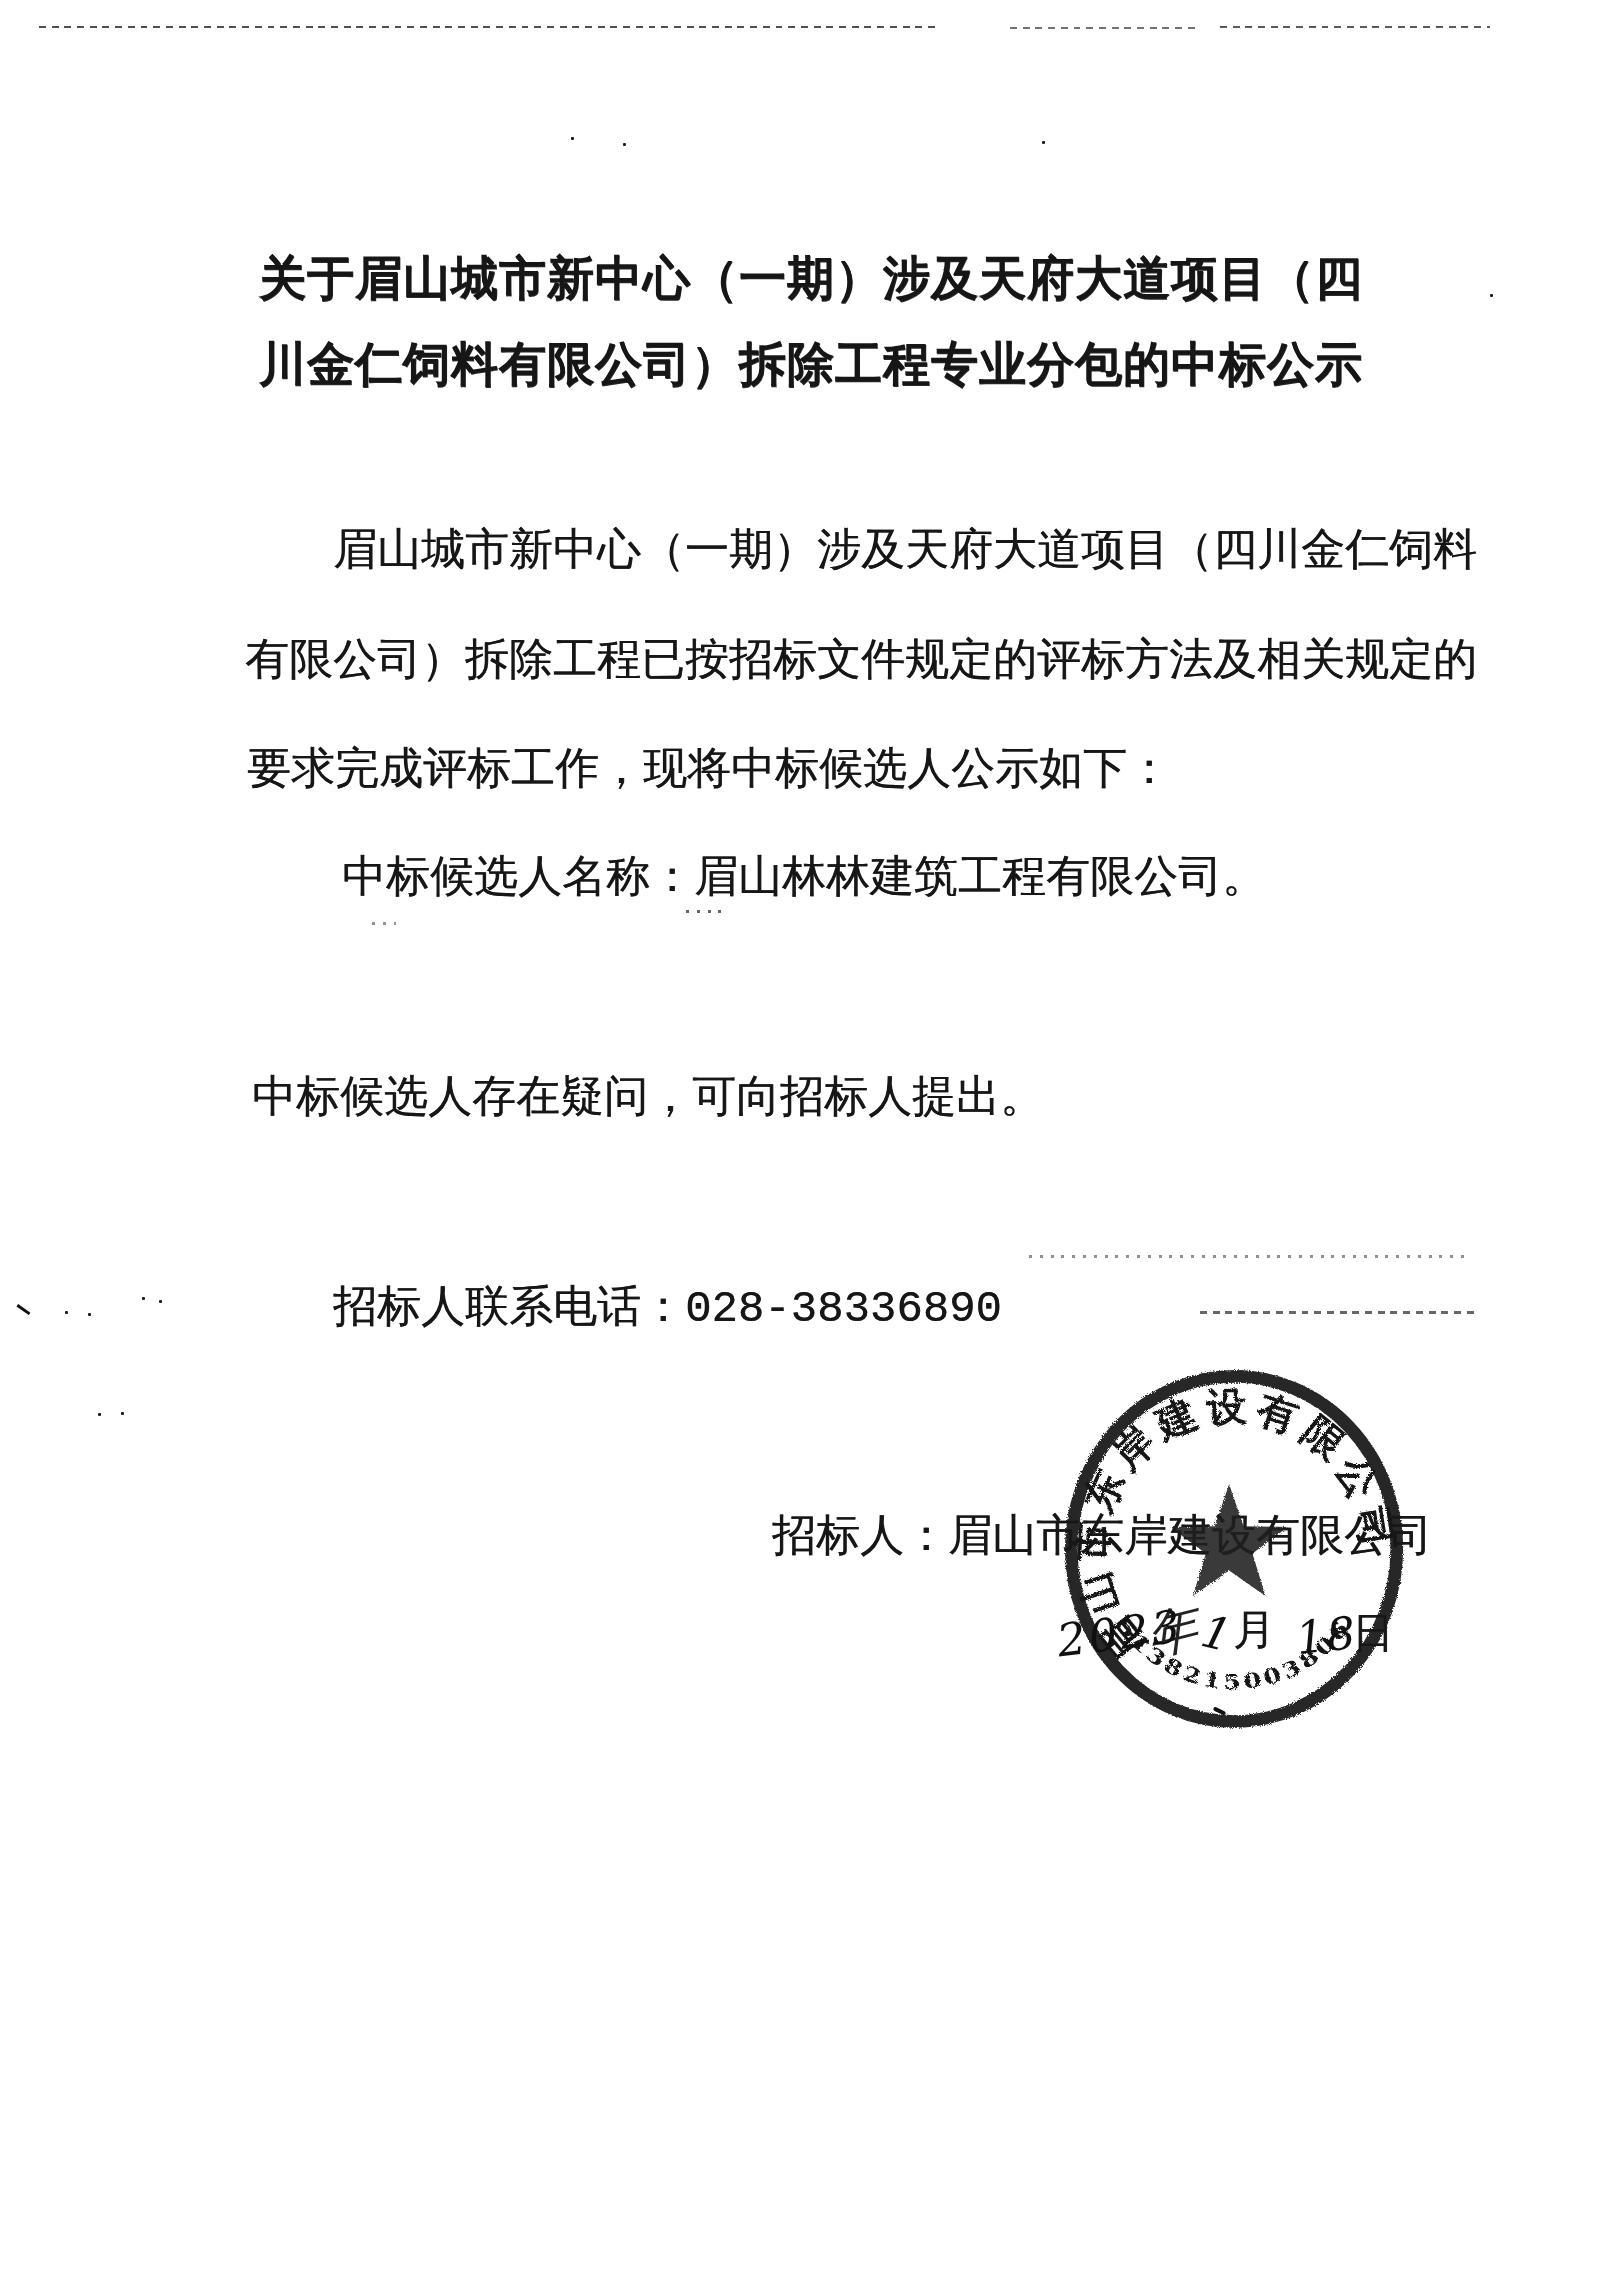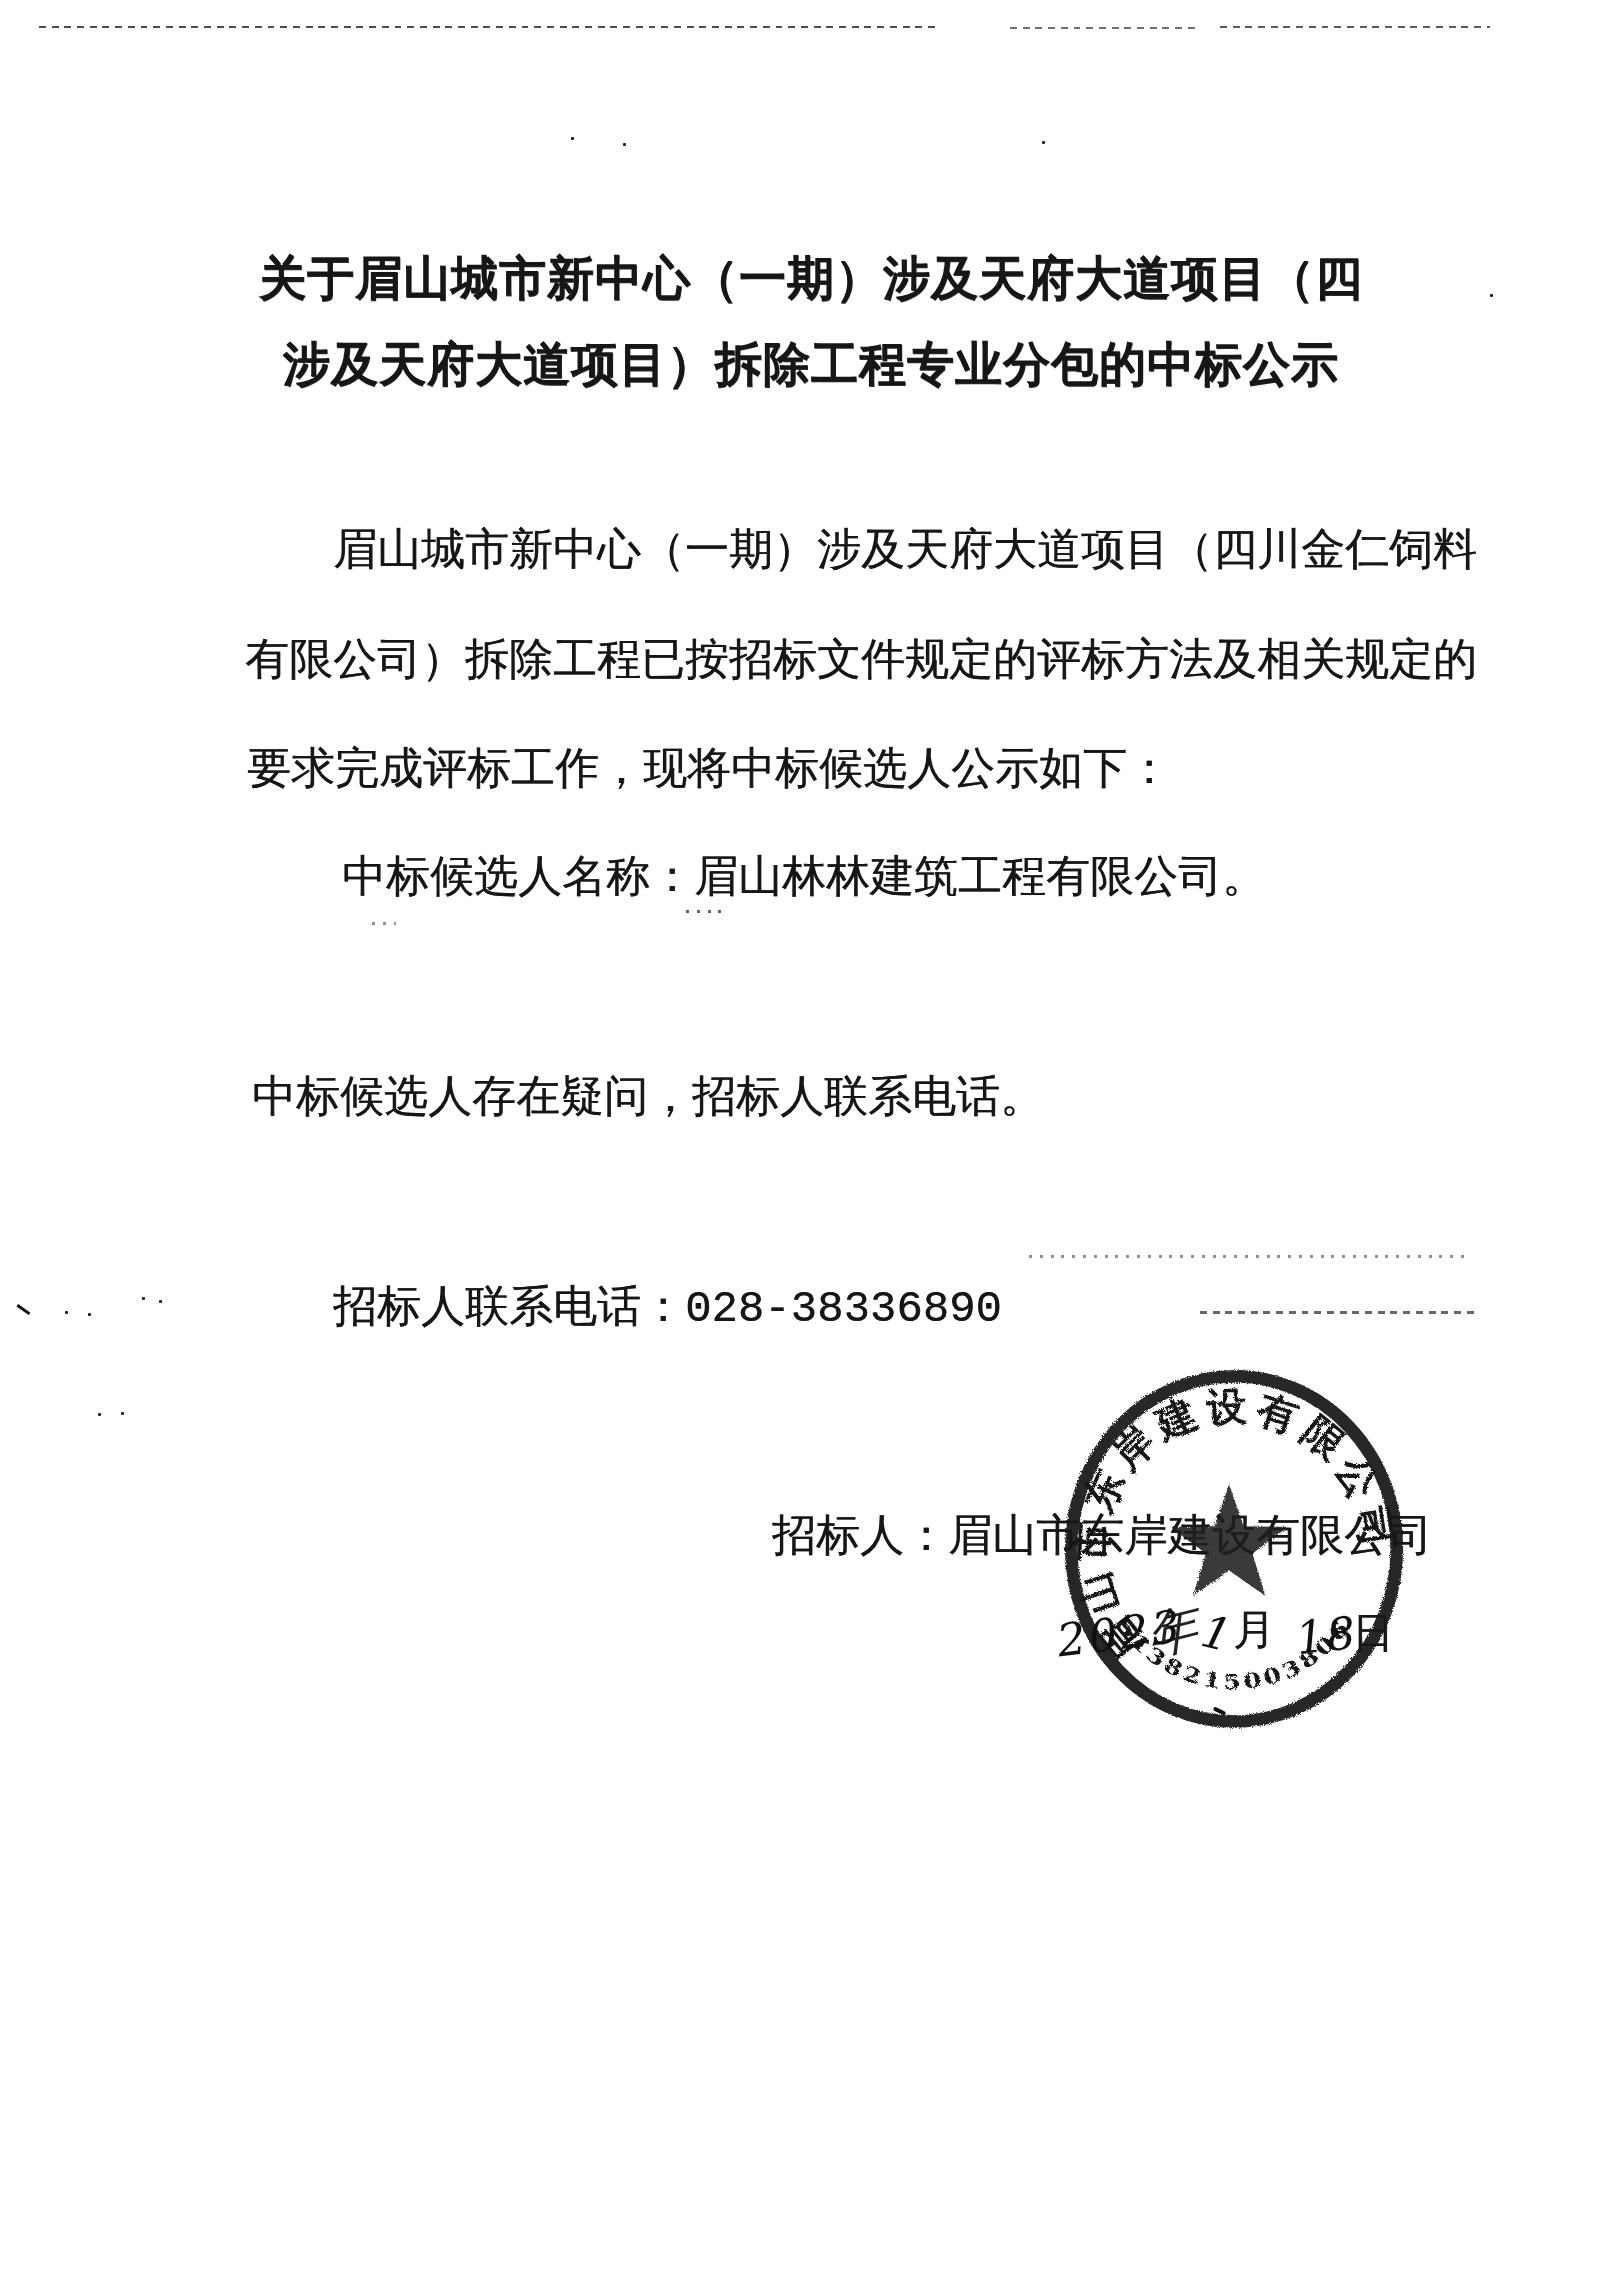--- a/index.html
+++ b/index.html
@@ -36,27 +36,27 @@
 
   <div class="dashrow" style="left:39px;top:25.5px;width:902px;opacity:.75;"></div>
   <div class="dashrow" style="left:1010px;top:26.5px;width:186px;opacity:.6;"></div>
   <div class="dashrow" style="left:1220px;top:25.5px;width:270px;opacity:.7;"></div>
   <div class="dot" style="left:571px;top:137px;"></div>
   <div class="dot" style="left:623px;top:143px;"></div>
   <div class="dot" style="left:1042px;top:141px;"></div>
   <div class="dot" style="left:1490px;top:294px;"></div>
 
   <div class="tline" style="top:247px;">关于眉山城市新中心（一期）涉及天府大道项目（四</div>
-  <div class="tline" style="top:333px;">涉及天府大道项目）拆除工程专业分包的中标公示</div>
+  <div class="tline" style="top:333px;">川金仁饲料有限公司）拆除工程专业分包的中标公示</div>
 
   <div class="bline" style="left:333px;top:520px;">眉山城市新中心（一期）涉及天府大道项目（四川金仁饲料</div>
   <div class="bline" style="left:245px;top:630px;">有限公司）拆除工程已按招标文件规定的评标方法及相关规定的</div>
   <div class="bline" style="left:247px;top:739px;">要求完成评标工作，现将中标候选人公示如下：</div>
   <div class="bline" style="left:333px;top:847px;margin-left:9px;">中标候选人名称：眉山林林建筑工程有限公司。</div>
-  <div class="bline" style="left:252px;top:1067px;">中标候选人存在疑问，招标人联系电话。</div>
+  <div class="bline" style="left:252px;top:1067px;">中标候选人存在疑问，可向招标人提出。</div>
   <div class="bline" style="left:333px;top:1277px;font-family:Liberation Mono, monospace;">招标人联系电话：028-38336890</div>
 
   <div class="dotrow" style="left:686px;top:910px;width:39px;opacity:.7;"></div>
   <div class="dotrow" style="left:372px;top:922px;width:25.5px;opacity:.5;"></div>
   <div class="dotrow" style="left:1029px;top:1255px;width:441px;opacity:.5;"></div>
   <div class="dashrow" style="left:1200px;top:1311px;width:277px;opacity:.65;"></div>
   <div class="noise" style="left:15.7px;top:1308px;width:14.7px;height:2.9px;transform:rotate(35deg);"></div>
   <div class="dot" style="left:65px;top:1311px;"></div>
   <div class="dot" style="left:88px;top:1313px;"></div>
   <div class="dot" style="left:142px;top:1297px;"></div>

